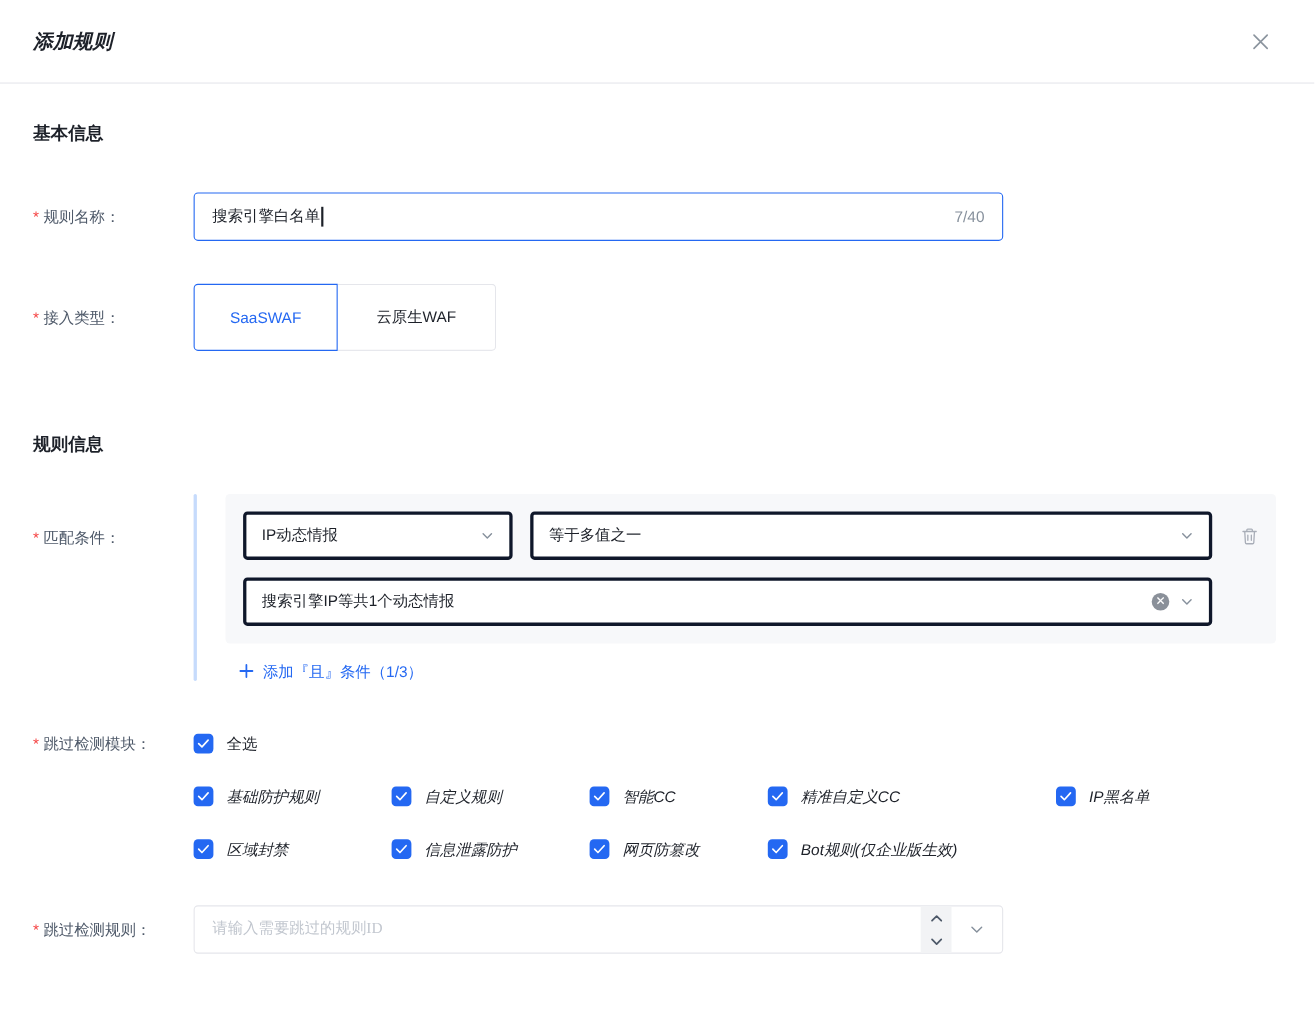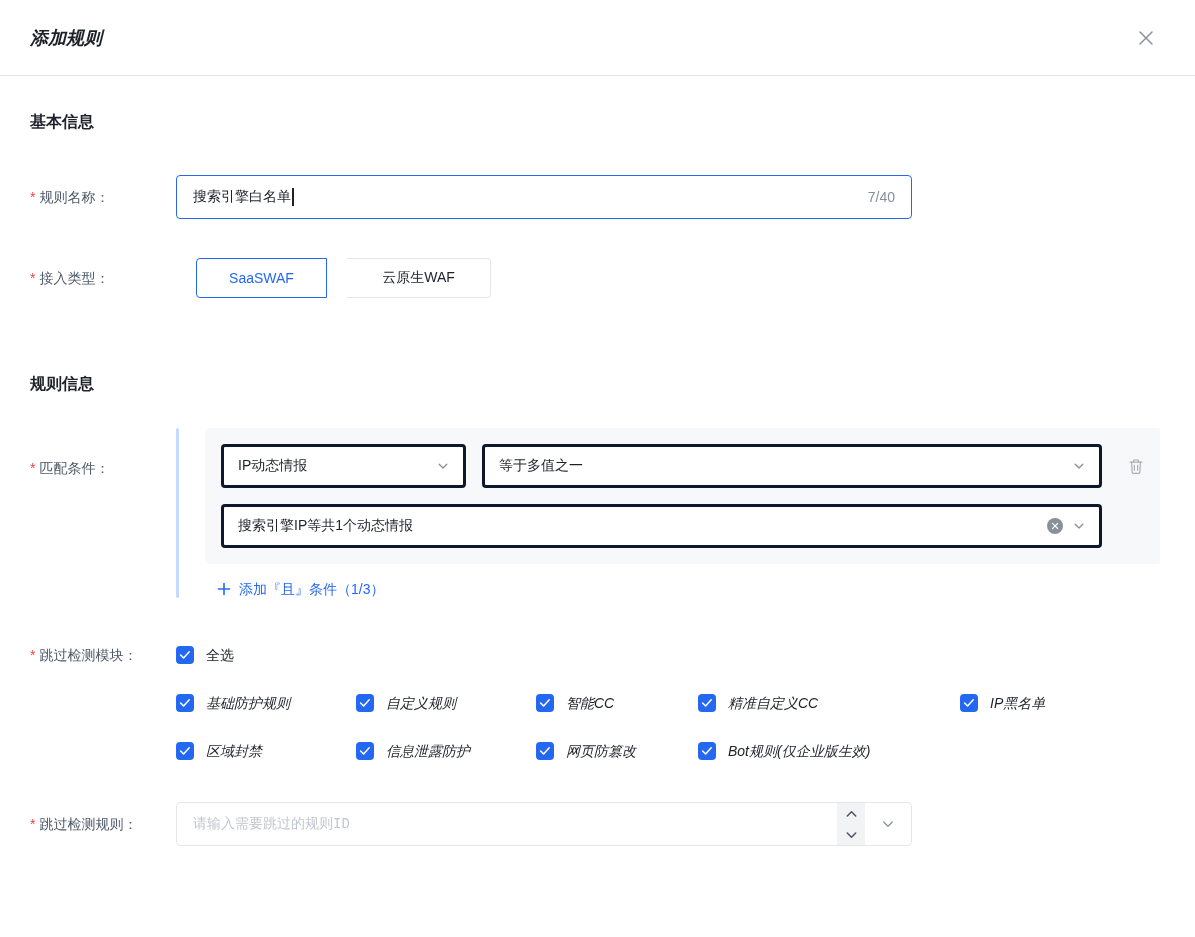--- a/index.html
+++ b/index.html
@@ -28,22 +28,22 @@
     display:flex; align-items:center; padding:14px 16px; font-size:14px; background:#fff; }
   .text-input .val { color:#1d2129; }
   .caret { width:1.5px; height:18px; background:#1d2129; margin-left:1px; animation:blink 1s step-end infinite; }
   @keyframes blink { 50% { opacity:0; } }
   .spacer { flex:1; }
   .counter { color:#86909c; font-size:14px; }
 
   
   .row-access { margin-top:39px; }
   .seg { display:flex; }
-  .seg-btn { height:40px; display:flex; align-items:center; justify-content:center;
-    font-size:14px; background:#fff; cursor:pointer;margin-left:20px; }
+  .seg-btn { height:61px; display:flex; align-items:center; justify-content:center;
+    font-size:14px; background:#fff; cursor:pointer; }
   .seg-btn.sel { width:131px; border:1px solid #2468f2; color:#2468f2; border-radius:4px 0 0 4px; z-index:2; }
   .seg-btn.unsel { width:144px; border:1px solid #e5e6eb; border-left:none; color:#1d2129; border-radius:0 4px 4px 0; }
 
   
   .row-match { margin-top:34px; }
   .match-wrap { display:flex; }
   .vbar { width:3px; background:#c6dbfc; border-radius:2px; margin-right:26px; align-self:stretch; }
   .match-body { width:955px; }
   .cond-panel { background:#f7f8fa; border-radius:4px; padding:16px; }
   .cond-row1 { display:flex; align-items:center; }
@@ -71,21 +71,21 @@
   .cb-item:last-child { width:auto; }
   .checkbox { width:18px; height:18px; border-radius:4px; background:#2468f2; flex:none;
     display:flex; align-items:center; justify-content:center; }
   .cb-label { margin-left:12px; font-size:14px; color:#1d2129; line-height:22px; white-space:nowrap; }
 
   
   .row-skip-rules { margin-top:40px; }
   .num-input { width:736px; height:44px; border:1px solid #e5e6eb; border-radius:4px;
     display:flex; align-items:stretch; background:#fff; overflow:hidden; }
   .num-input input { flex:1; border:none; outline:none; padding:0 16px; font-size:14px;
-    color:#ec4899; background:transparent; font-family:Liberation Mono, monospace; }
+    color:#ec4899; background:transparent; font-family:Liberation Serif, serif; }
   .num-input input::placeholder { color:#c2c7cf; }
   .stepper { width:28px; flex:none; background:#f2f3f5; display:flex; flex-direction:column; }
   .step-btn { flex:1; display:flex; align-items:center; justify-content:center; cursor:pointer; }
   .dd-zone { width:46px; flex:none; display:flex; align-items:center; justify-content:center; cursor:pointer; }
 </style>
 </head>
 <body>
 
 <div class="dialog">
 

